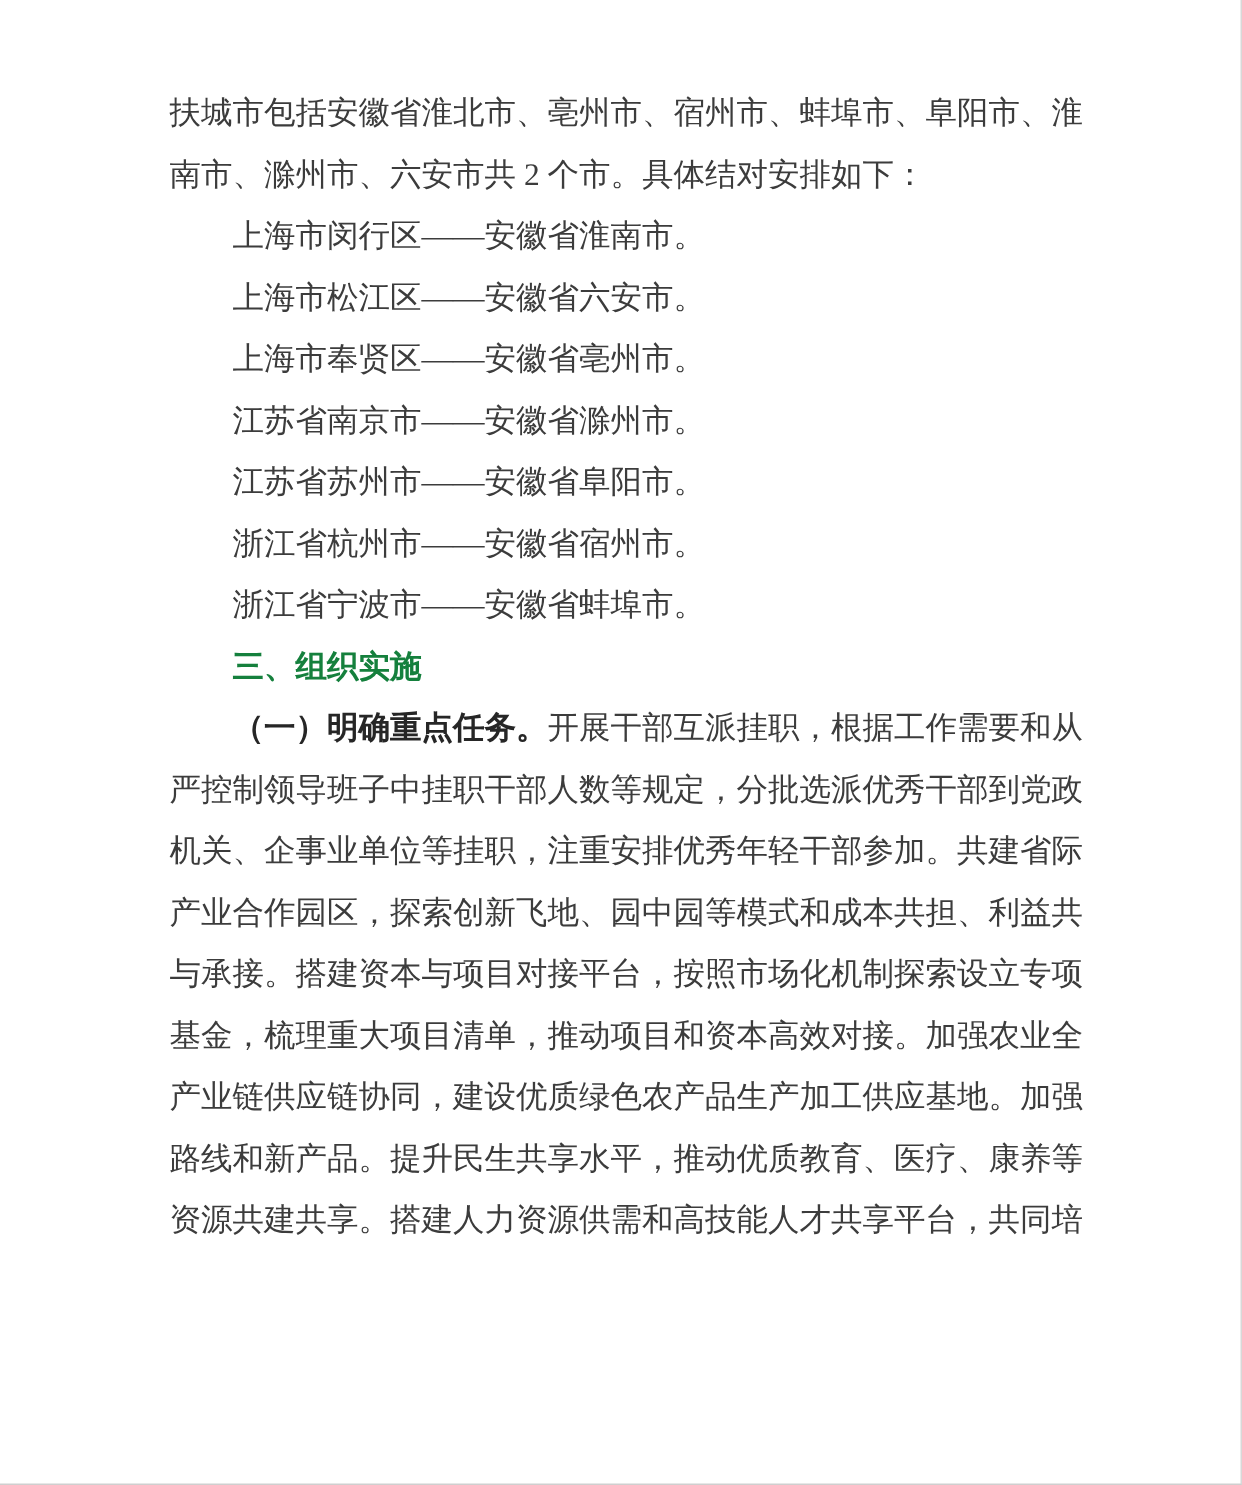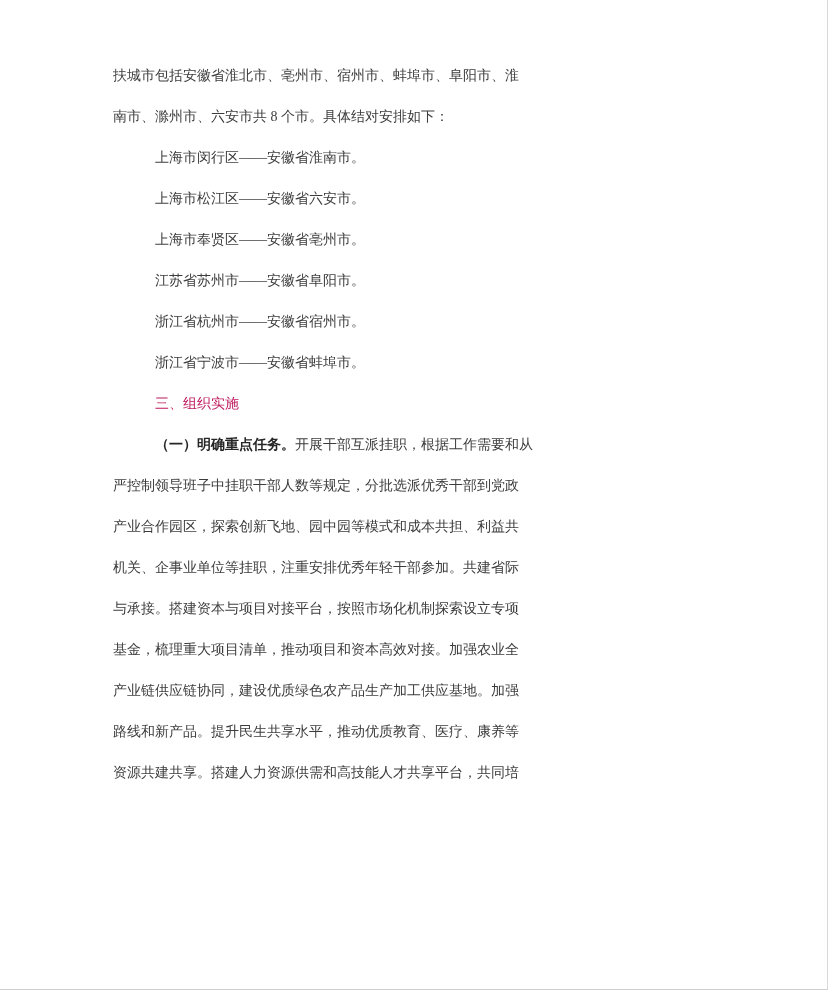--- a/index.html
+++ b/index.html
@@ -20,62 +20,63 @@
   }
   .text-block {
     position: absolute;
     left: 113px;
     top: 55px;
     width: 640px;
   }
   .line {
     height: 41px;
     line-height: 41px;
-    font-size: 14px;
+    font-size: 21px;
     color: #3c3c3c;
     white-space: nowrap;
     letter-spacing: 0px;
   }
   .indent {
     padding-left: 42px;
   }
   .heading {
     font-family: "Liberation Sans", "DejaVu Sans", sans-serif;
-    font-weight: 400;
-    color: #be185d;
+    font-weight: 700;
+    color: #15803d;
   }
   .lead {
     font-weight: 700;
     color: #262626;
     text-align: right;
   }
 </style>
 </head>
 <body>
 
 <div class="page">
   <div class="text-block">
 
     <div class="line">扶城市包括安徽省淮北市、亳州市、宿州市、蚌埠市、阜阳市、淮</div>
-    <div class="line">南市、滁州市、六安市共 8 个市。具体结对安排如下：</div>
+    <div class="line">南市、滁州市、六安市共 2 个市。具体结对安排如下：</div>
 
     <div class="line indent">上海市闵行区——安徽省淮南市。</div>
     <div class="line indent">上海市松江区——安徽省六安市。</div>
     <div class="line indent">上海市奉贤区——安徽省亳州市。</div>
+    <div class="line indent">江苏省南京市——安徽省滁州市。</div>
     <div class="line indent">江苏省苏州市——安徽省阜阳市。</div>
     <div class="line indent">浙江省杭州市——安徽省宿州市。</div>
     <div class="line indent">浙江省宁波市——安徽省蚌埠市。</div>
 
     <div class="line indent heading">三、组织实施</div>
 
     <div class="line indent"><span class="lead">（一）明确重点任务。</span><span>开展干部互派挂职，根据工作需要和从</span></div>
 
     <div class="line">严控制领导班子中挂职干部人数等规定，分批选派优秀干部到党政</div>
+    <div class="line">机关、企事业单位等挂职，注重安排优秀年轻干部参加。共建省际</div>
     <div class="line">产业合作园区，探索创新飞地、园中园等模式和成本共担、利益共</div>
-    <div class="line">机关、企事业单位等挂职，注重安排优秀年轻干部参加。共建省际</div>
     <div class="line">与承接。搭建资本与项目对接平台，按照市场化机制探索设立专项</div>
     <div class="line">基金，梳理重大项目清单，推动项目和资本高效对接。加强农业全</div>
     <div class="line">产业链供应链协同，建设优质绿色农产品生产加工供应基地。加强</div>
     <div class="line">路线和新产品。提升民生共享水平，推动优质教育、医疗、康养等</div>
     <div class="line">资源共建共享。搭建人力资源供需和高技能人才共享平台，共同培</div>
 
   </div>
 </div>
 
 </body></html>

